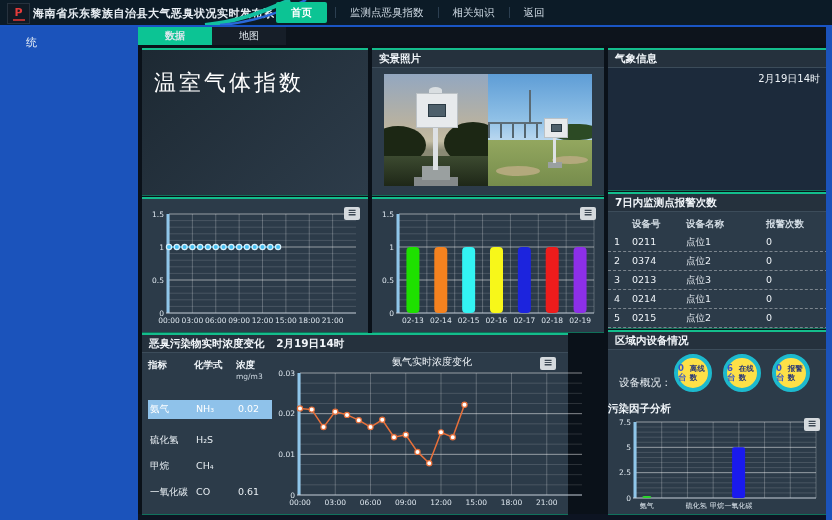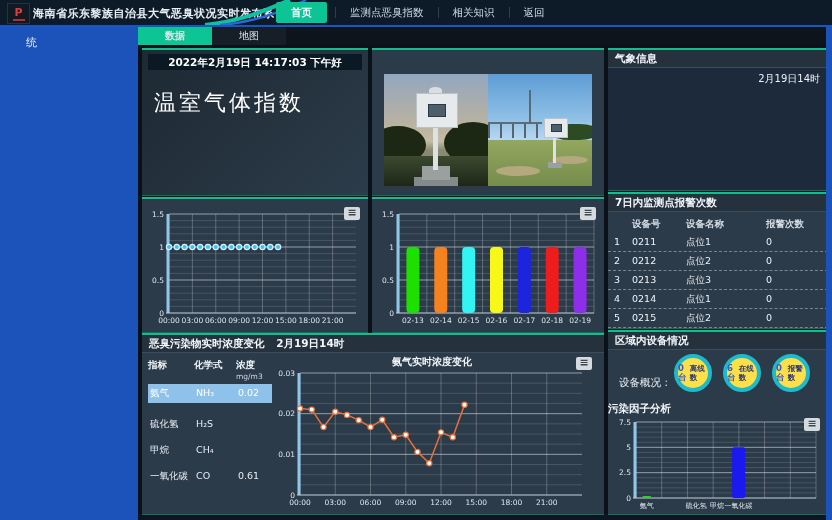--- a/index.html
+++ b/index.html
@@ -59,27 +59,27 @@
   
   #p-alarm{left:608px;top:192px;width:220px;height:134px}
   .al-head,.al-row{display:grid;grid-template-columns:18px 54px 80px 1fr;font-size:9.5px;padding:3px 6px 2px}
   .al-head{color:#d4dde5;font-weight:bold;padding-top:6px}
   .al-row{border-bottom:1px dashed rgba(255,255,255,.38);color:#eef3f8}
   
   #p4{left:142px;top:197px;width:226px;height:133px}
   #p5{left:372px;top:197px;width:232px;height:133px}
   .chart-box{position:absolute;left:2px;top:3px}
   
-  #p6{left:142px;top:333px;width:462px;height:179px}
-  .odor-head{display:grid;grid-template-columns:46px 42px 1fr;padding:6px 6px 3px;font-size:9.5px;font-weight:bold;color:#f0f5f9;width:120px}
+  #p6{left:142px;top:333px;width:426px;height:179px}
+  .odor-head{display:grid;grid-template-columns:46px 42px 1fr;padding:6px 6px 19px;font-size:9.5px;font-weight:bold;color:#f0f5f9;width:120px}
   .odor-unit{display:block;font-size:7.5px;font-weight:normal;color:#cdd7e0}
   .odor-rows{width:124px;padding-left:6px}
   .odor-row{display:grid;grid-template-columns:46px 42px 1fr;font-size:9.5px;padding:3px 2px;margin-bottom:7px;color:#e7edf2}
   .odor-row.hl{background:#8fc2ea;color:#fff;margin-bottom:12px}
-  .ammonia-title{position:absolute;left:132px;top:20px;width:316px;text-align:center;font-size:10px;font-weight:bold;color:#f0f5f9}
+  .ammonia-title{position:absolute;left:132px;top:20px;width:316px;text-align:center;font-size:10px;font-weight:normal;color:#f0f5f9}
   
   #p7{left:608px;top:330px;width:220px;height:182px}
   .dev-label{position:absolute;left:11px;top:44px;font-size:10.5px;color:#e8eef3}
   .stat-circles{position:absolute;left:66px;top:22px;display:flex;gap:11px}
   .stat-circle{width:30px;height:30px;background:#fde047;border:4px solid #1db9cd;border-radius:50%;display:flex;flex-direction:row;align-items:center;justify-content:space-between}
   .stat-count{font-size:8.5px;font-weight:bold;color:#3a57c8;line-height:9px}
   .stat-label{font-size:7.5px;font-weight:bold;color:#2c3a78;line-height:9px}
   .pf-title{position:absolute;left:0;width:220px;top:70px;text-align:left;font-size:10.5px;font-weight:bold;color:#f0f5f9}
   svg text{font-family:"DejaVu Sans","Liberation Sans",sans-serif}
 </style>
@@ -111,25 +111,25 @@
   <div class="sidebar-label">统</div>
 </div>
 <div class="right-strip"></div>
 <div class="tabbar">
   <div class="tab active">数据</div>
   <div class="tab">地图</div>
 </div>
 <div class="content-bg"></div>
 
 <div class="panel" id="p1">
-  <div class="date-strip">2022年2月19日  14:17:03 下午好</div>
   <div class="big-title">温室气体指数</div>
 </div>
 
 <div class="panel" id="p2">
+  <div class="panel-header">实景照片</div>
   <div class="photos">
     <div class="photo">
       <div class="ph ph-sky-l"></div>
       <div class="ph ph-tree" style="left:-14px;top:52px;width:56px;height:38px"></div>
       <div class="ph ph-tree" style="right:-14px;top:48px;width:58px;height:42px"></div>
       <div class="ph ph-ground-l"></div>
       <div class="ph ph-ped" style="left:30px;bottom:0;width:44px;height:9px"></div>
       <div class="ph ph-base" style="left:38px;bottom:6px;width:28px;height:14px"></div>
       <div class="ph ph-pole" style="left:49px;top:52px;width:5px;height:44px"></div>
       <div class="ph ph-cap" style="left:45px;top:13px;width:13px;height:6px"></div>
@@ -171,21 +171,21 @@
   </div>
   <div id="alarm-rows">
       <div class="al-row">
         <span>1</span>
         <span>0211</span>
         <span>点位1</span>
         <span>0</span>
       </div>
       <div class="al-row">
         <span>2</span>
-        <span>0212</span>
+        <span>0374</span>
         <span>点位2</span>
         <span>0</span>
       </div>
       <div class="al-row">
         <span>3</span>
         <span>0213</span>
         <span>点位3</span>
         <span>0</span>
       </div>
       <div class="al-row">

